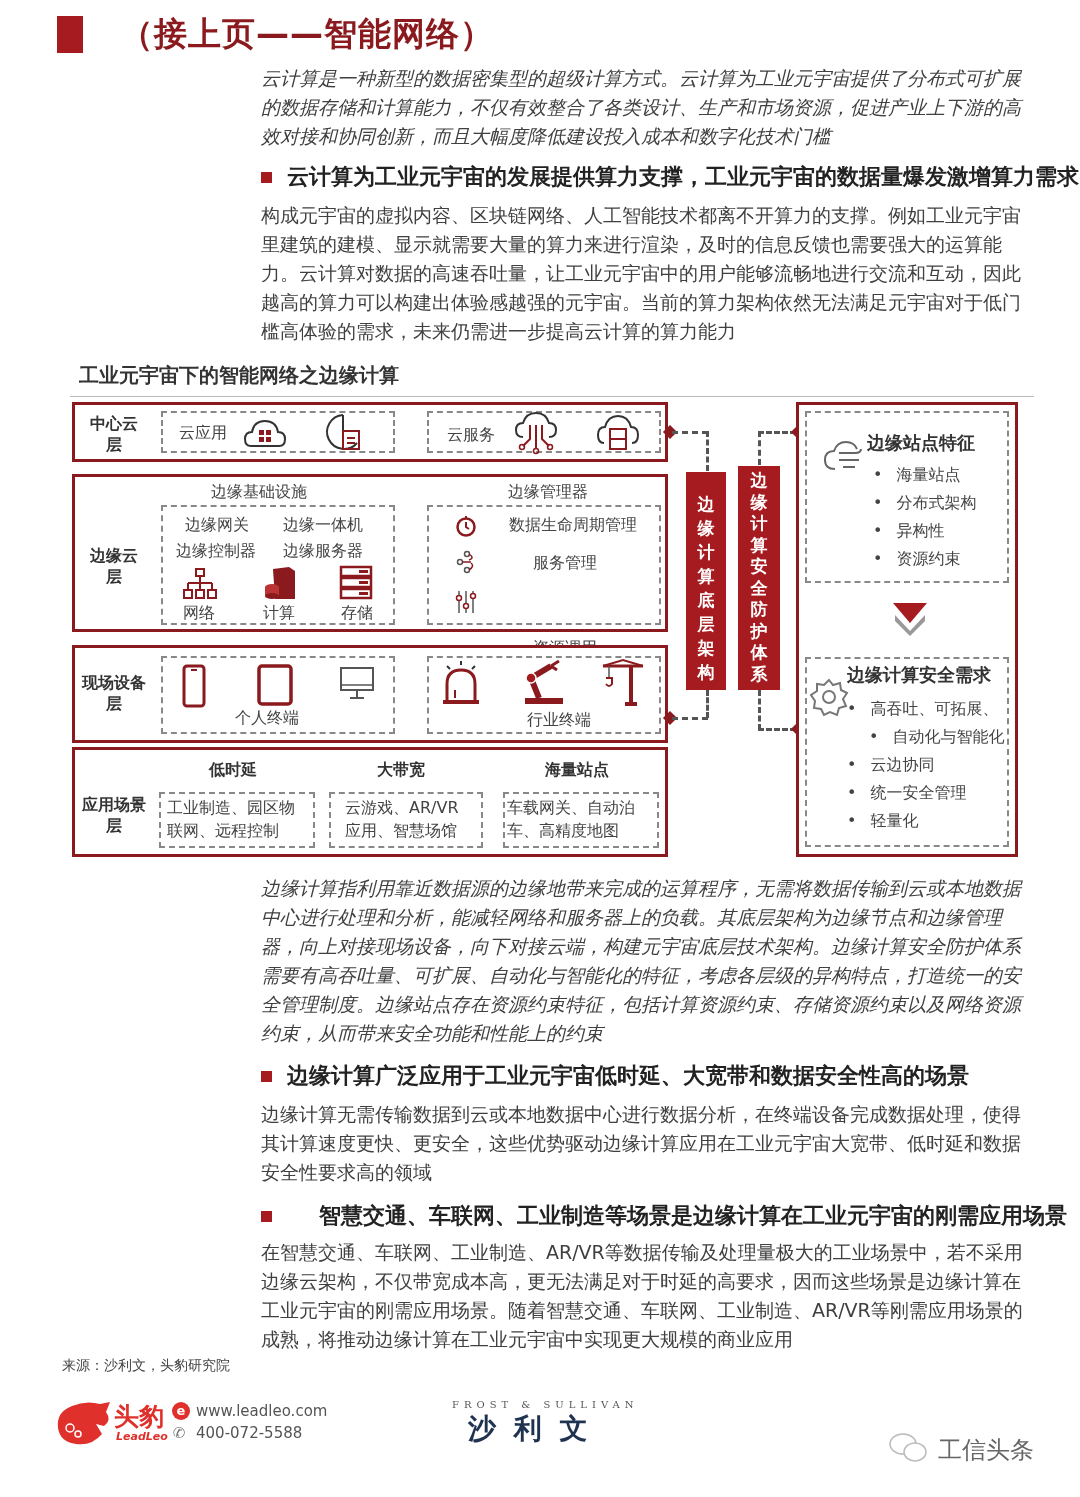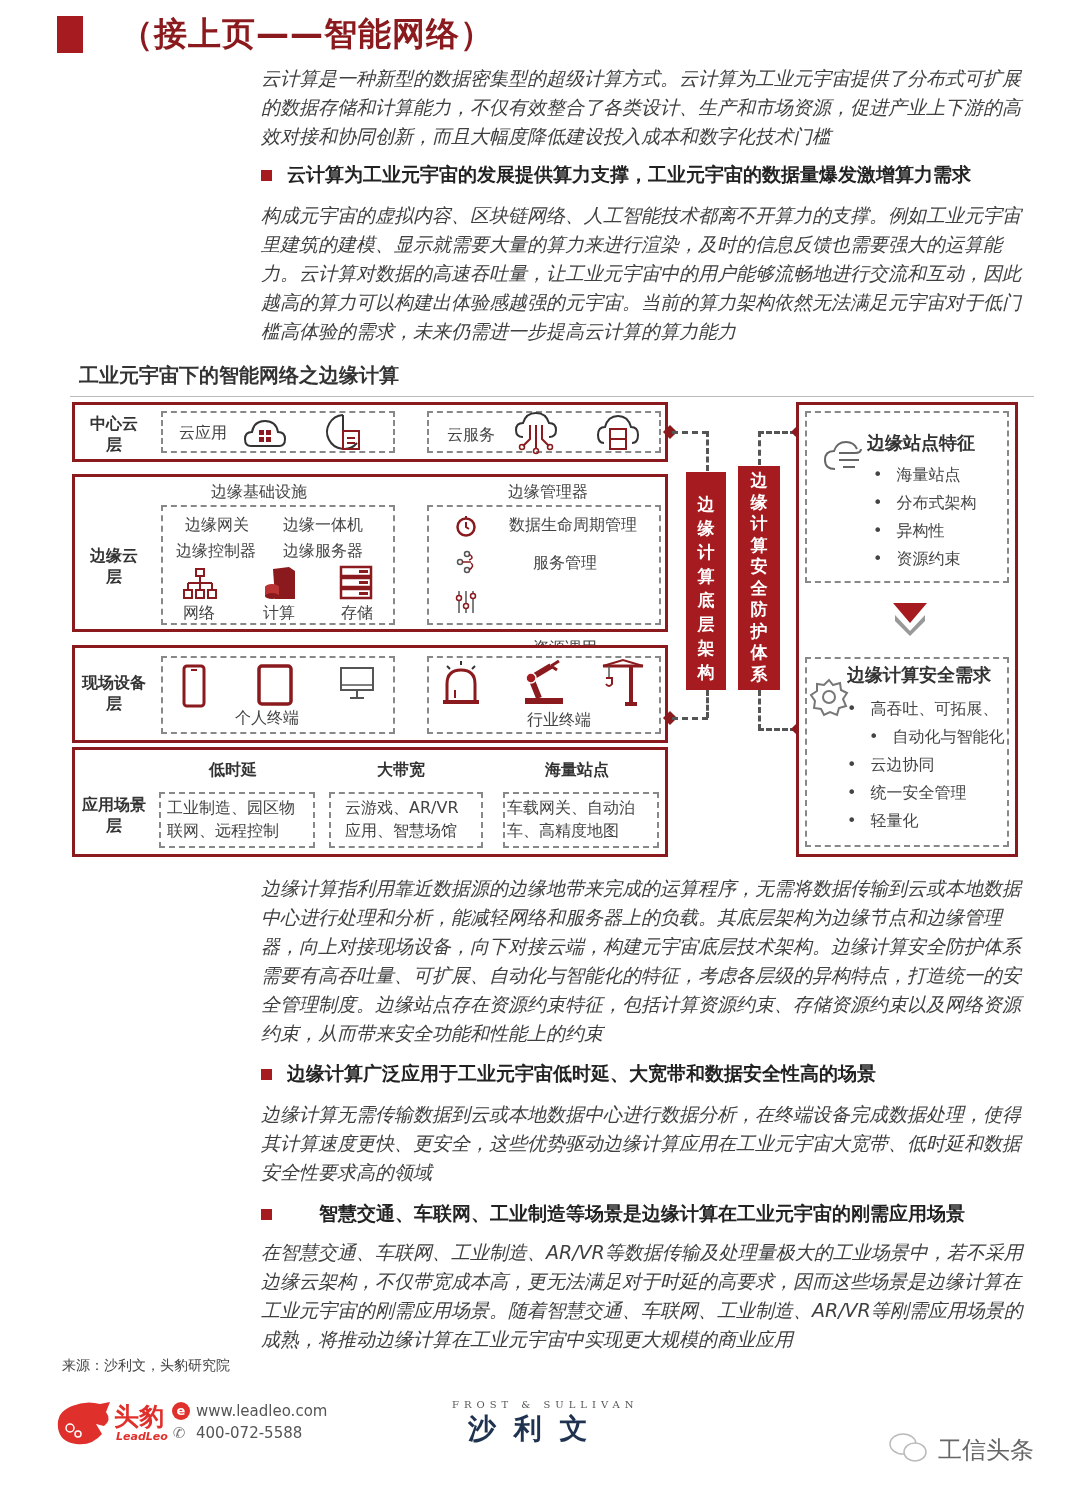--- a/index.html
+++ b/index.html
@@ -3,23 +3,23 @@
 <meta charset="utf-8">
 <style>
   * { box-sizing: border-box; margin: 0; padding: 0; }
   body {
     width: 1080px; height: 1497px; background: #ffffff; position: relative; overflow: hidden;
     font-family: "DejaVu Sans", "Liberation Sans", sans-serif; color: #333;
   }
   .abs { position: absolute; }
   .title-bar { left: 57px; top: 16px; width: 26px; height: 37px; background: #a51b1f; }
   .title { left: 120px; top: 12px; font-size: 33px; font-weight: bold; color: #8b1a1e; letter-spacing: 1px; white-space: nowrap; text-align: center; }
-  .para { left: 261px; width: 770px; font-size: 19px; line-height: 29px; color: #404040; font-style: italic; }
+  .para { left: 261px; width: 770px; font-size: 19px; line-height: 29px; color: #404040; }
   .para.italic { font-style: italic; }
-  .bullet-head { left: 261px; font-size: 19px; font-weight: bold; color: #222; white-space: nowrap; display: flex; align-items: center; }
+  .bullet-head { left: 261px; font-size: 22px; font-weight: bold; color: #222; white-space: nowrap; display: flex; align-items: center; }
   .bullet-sq { width: 11px; height: 11px; background: #a51b1f; margin-right: 15px; display: inline-block; }
   .fig-title { left: 79px; top: 362px; font-size: 20px; font-weight: bold; color: #333; }
   .fig-rule { left: 70px; top: 396px; width: 964px; height: 1px; background: #bbb; }
   .layer { border: 3px solid #8b1a1e; background: #fff; }
   .dash { border: 2px dashed #888; }
   .layer-label { font-size: 16px; font-weight: bold; color: #333; text-align: center; line-height: 21px; }
   .txt { font-size: 16px; color: #444; white-space: nowrap; }
   .txtb { font-size: 16px; font-weight: bold; color: #333; white-space: nowrap; }
   .banner { background: #a51b1f; color: #fff; font-size: 17px; font-weight: bold; text-align: center; line-height: 24px; padding-top: 8px; }
   .banner span { display: block; }

